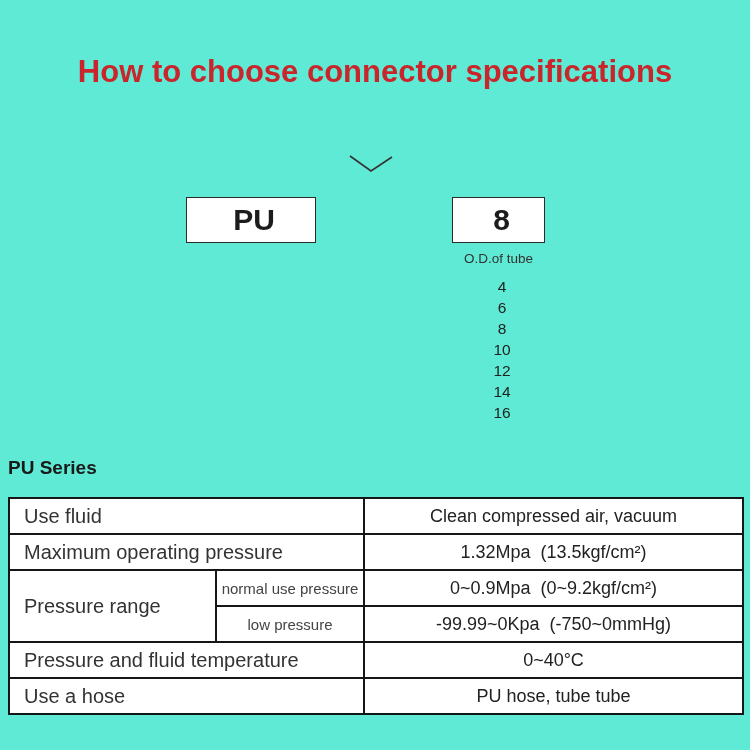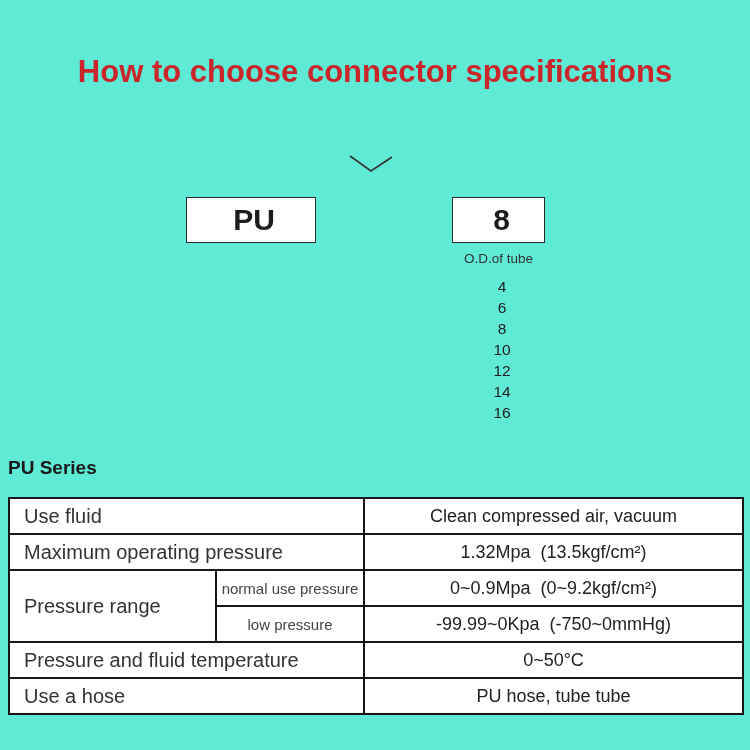--- a/index.html
+++ b/index.html
@@ -129,21 +129,21 @@
         <td rowspan="2" class="lbl">Pressure range</td>
         <td class="sub beige">normal use pressure</td>
         <td class="val beige">0~0.9Mpa  (0~9.2kgf/cm²)</td>
       </tr>
       <tr>
         <td class="sub">low pressure</td>
         <td class="val">-99.99~0Kpa  (-750~0mmHg)</td>
       </tr>
       <tr>
         <td colspan="2" class="lbl beige">Pressure and fluid temperature</td>
-        <td class="val beige">0~50°C</td>
+        <td class="val beige">0~40°C</td>
       </tr>
       <tr>
         <td colspan="2" class="lbl">Use a hose</td>
         <td class="val">PU hose, tube tube</td>
       </tr>
     </tbody>
   </table>
 
 </div>
 

